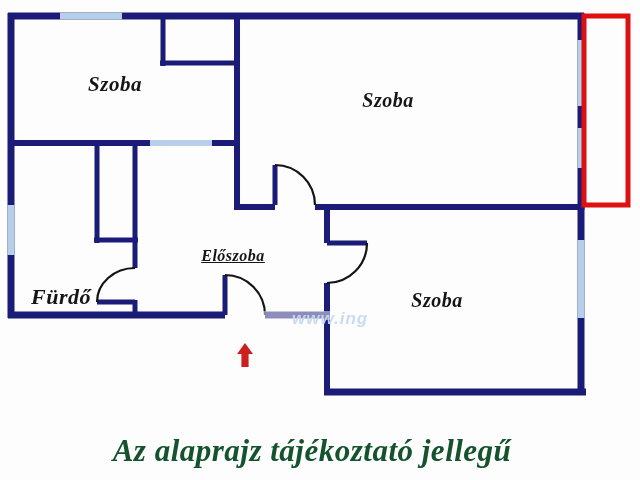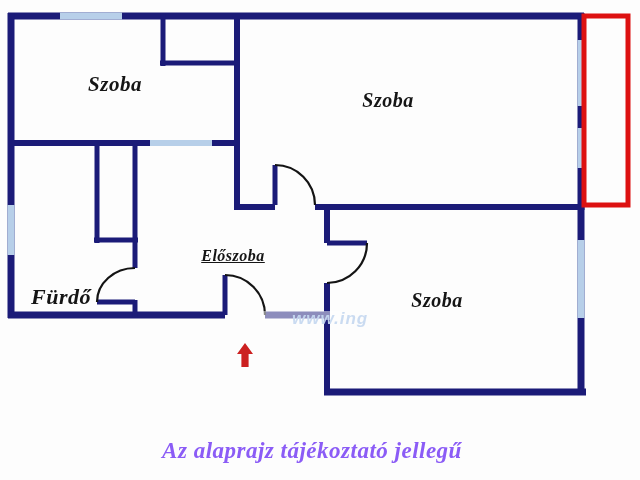--- a/index.html
+++ b/index.html
@@ -21,22 +21,22 @@
     position:absolute;
     transform:translate(-50%,-50%);
     font-weight:bold;font-style:italic;
     color:#151515;white-space:nowrap;
     letter-spacing:.5px;
   }
   .caption{
     position:absolute;
     transform:translate(-50%,-50%);
     font-weight:bold;font-style:italic;
-    color:#8b5cf6;white-space:nowrap;
-    font-size:23px;letter-spacing:.5px;
+    color:#14532d;white-space:nowrap;
+    font-size:31px;letter-spacing:.5px;
   }
   .watermark-fade{
     position:absolute;left:262px;top:311px;width:78px;height:9px;
     background:rgba(255,255,255,.5);
   }
   .watermark{
     position:absolute;left:264px;top:309px;
     font-style:italic;font-weight:bold;
     font-size:17px;color:rgba(198,216,240,.92);
     letter-spacing:1px;white-space:nowrap;

